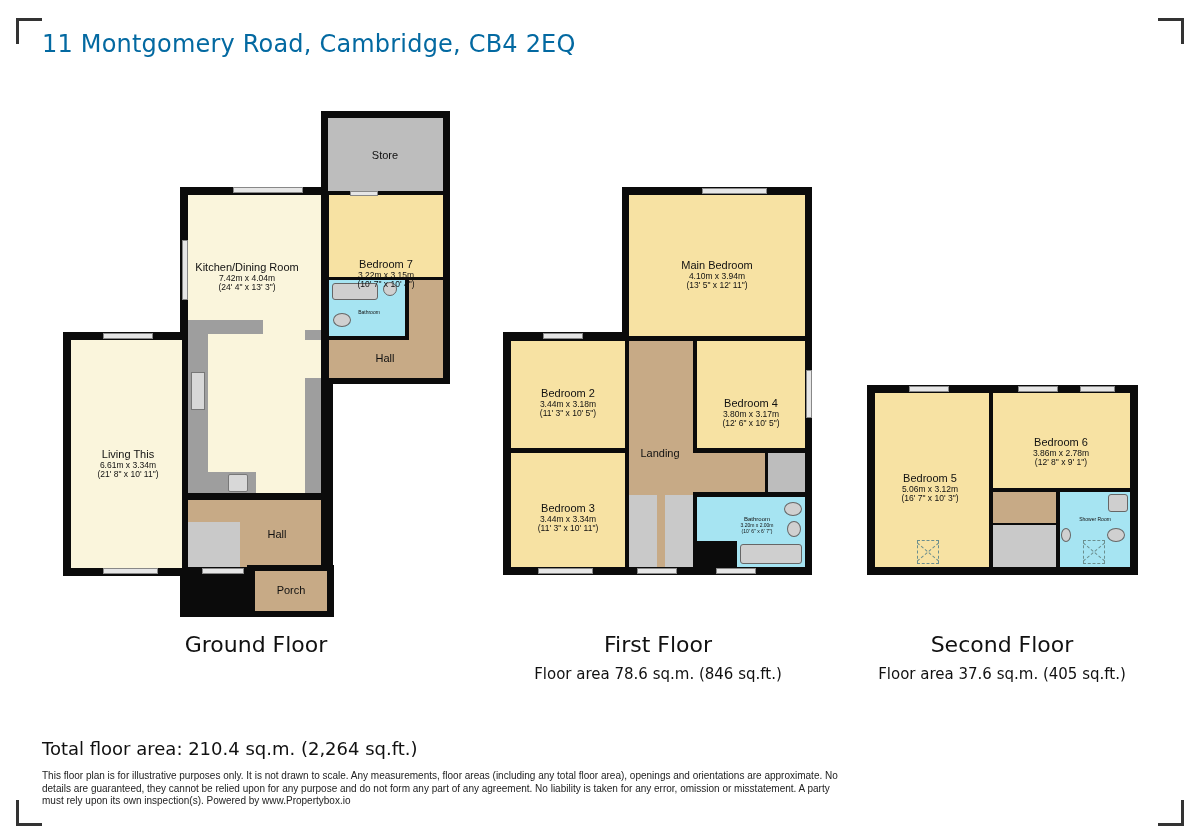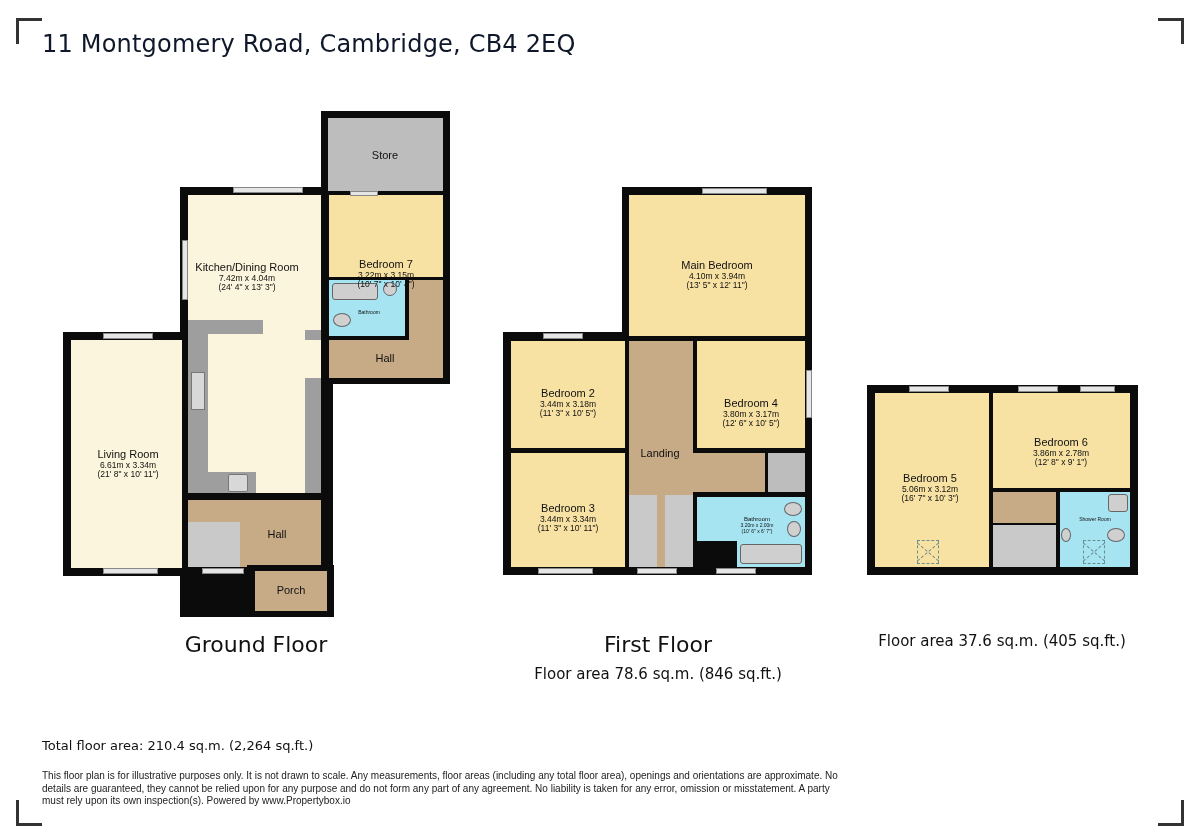--- a/index.html
+++ b/index.html
@@ -2,41 +2,41 @@
 <html><head>
 <meta charset="utf-8">
 <style>
   *{box-sizing:border-box;margin:0;padding:0;}
   body{width:1200px;height:840px;background:#ffffff;position:relative;overflow:hidden;font-family:"DejaVu Sans",sans-serif;color:#111;}
   .corner{position:absolute;width:26px;height:26px;border-color:#333;border-style:solid;border-width:0;}
   .corner.tl{left:16px;top:18px;border-left-width:3px;border-top-width:3px;}
   .corner.tr{right:16px;top:18px;border-right-width:3px;border-top-width:3px;}
   .corner.bl{left:16px;bottom:14px;border-left-width:3px;border-bottom-width:3px;}
   .corner.br{right:16px;bottom:14px;border-right-width:3px;border-bottom-width:3px;}
-  .title{position:absolute;left:42px;top:30px;font-size:24px;color:#0f172a;letter-spacing:0.2px;}
+  .title{position:absolute;left:42px;top:30px;font-size:24px;color:#0369a1;letter-spacing:0.2px;}
   .plan{position:absolute;}
   .r{position:absolute;}
   .wall{background:#0b0b0b;}
   .cream{background:#faf5dc;}
   .yellow{background:#f7e2a3;}
   .tan{background:#c7aa86;}
   .grey{background:#bdbdbd;}
   .counter{background:#9e9e9e;}
   .blue{background:#a6e4f2;}
   .stair{background:#c9c9c9;}
   .win{position:absolute;background:#e6e6e6;border:1px solid #888;}
   .lbl{position:absolute;text-align:center;font-family:"Liberation Sans",sans-serif;color:#111;line-height:1.15;transform:translate(-50%,-50%);white-space:nowrap;}
   .lbl .n{font-size:11px;display:block;}
   .lbl .d{font-size:8.5px;display:block;}
   .lbl.small .n{font-size:5px;}
   .lbl.small .d{font-size:4px;}
   .floor-caption{position:absolute;text-align:center;transform:translateX(-50%);white-space:nowrap;}
   .floor-caption .fn{font-size:22px;display:block;margin-bottom:8px;}
   .floor-caption .fa{font-size:15px;display:block;}
-  .total{position:absolute;left:42px;top:738px;font-size:13px;}
+  .total{position:absolute;left:42px;top:738px;font-size:18px;}
   .disclaimer{position:absolute;left:42px;top:770px;width:800px;font-size:10px;line-height:12.5px;color:#222;font-family:"Liberation Sans",sans-serif;}
   .sink{position:absolute;border:1px solid #777;background:#d8d8d8;}
   .wc{position:absolute;border:1px solid #666;background:#d0d0d0;border-radius:50%;}
   .bath{position:absolute;border:1px solid #666;background:#cfcfcf;border-radius:3px;}
   .velux{position:absolute;border:1px dashed #6b8e8e;}
   .velux::before,.velux::after{content:"";position:absolute;left:50%;top:50%;width:140%;border-top:1px dashed #6b8e8e;transform-origin:center;}
   .velux::before{transform:translate(-50%,-50%) rotate(40deg);}
   .velux::after{transform:translate(-50%,-50%) rotate(-40deg);}
 </style>
 </head>
@@ -104,21 +104,21 @@
     </div>
   <div class="lbl" style="left:385px;top:358px;">
       <span class="n">Hall</span>
     </div>
   <div class="lbl" style="left:247px;top:277px;">
     <span class="n">Kitchen/Dining Room</span>
     <span class="d">7.42m x 4.04m</span>
     <span class="d">(24' 4" x 13' 3")</span>
   </div>
   <div class="lbl" style="left:128px;top:464px;">
-    <span class="n">Living Room</span>
+    <span class="n">Living This</span>
     <span class="d">6.61m x 3.34m</span>
     <span class="d">(21' 8" x 10' 11")</span>
   </div>
   <div class="lbl" style="left:277px;top:534px;">
       <span class="n">Hall</span>
     </div>
   <div class="lbl" style="left:291px;top:590px;">
       <span class="n">Porch</span>
     </div>
 </div>
@@ -215,17 +215,18 @@
 </div>
 
 <div class="floor-caption" style="left:256px;top:632px;">
   <span class="fn">Ground Floor</span>
 </div>
 <div class="floor-caption" style="left:658px;top:632px;">
   <span class="fn">First Floor</span>
   <span class="fa">Floor area 78.6 sq.m. (846 sq.ft.)</span>
 </div>
 <div class="floor-caption" style="left:1002px;top:632px;">
+  <span class="fn">Second Floor</span>
   <span class="fa">Floor area 37.6 sq.m. (405 sq.ft.)</span>
 </div>
 
 <div class="total">Total floor area: 210.4 sq.m. (2,264 sq.ft.)</div>
 <div class="disclaimer">This floor plan is for illustrative purposes only. It is not drawn to scale. Any measurements, floor areas (including any total floor area), openings and orientations are approximate. No details are guaranteed, they cannot be relied upon for any purpose and do not form any part of any agreement. No liability is taken for any error, omission or misstatement. A party must rely upon its own inspection(s). Powered by www.Propertybox.io</div>
 
 </body></html>

